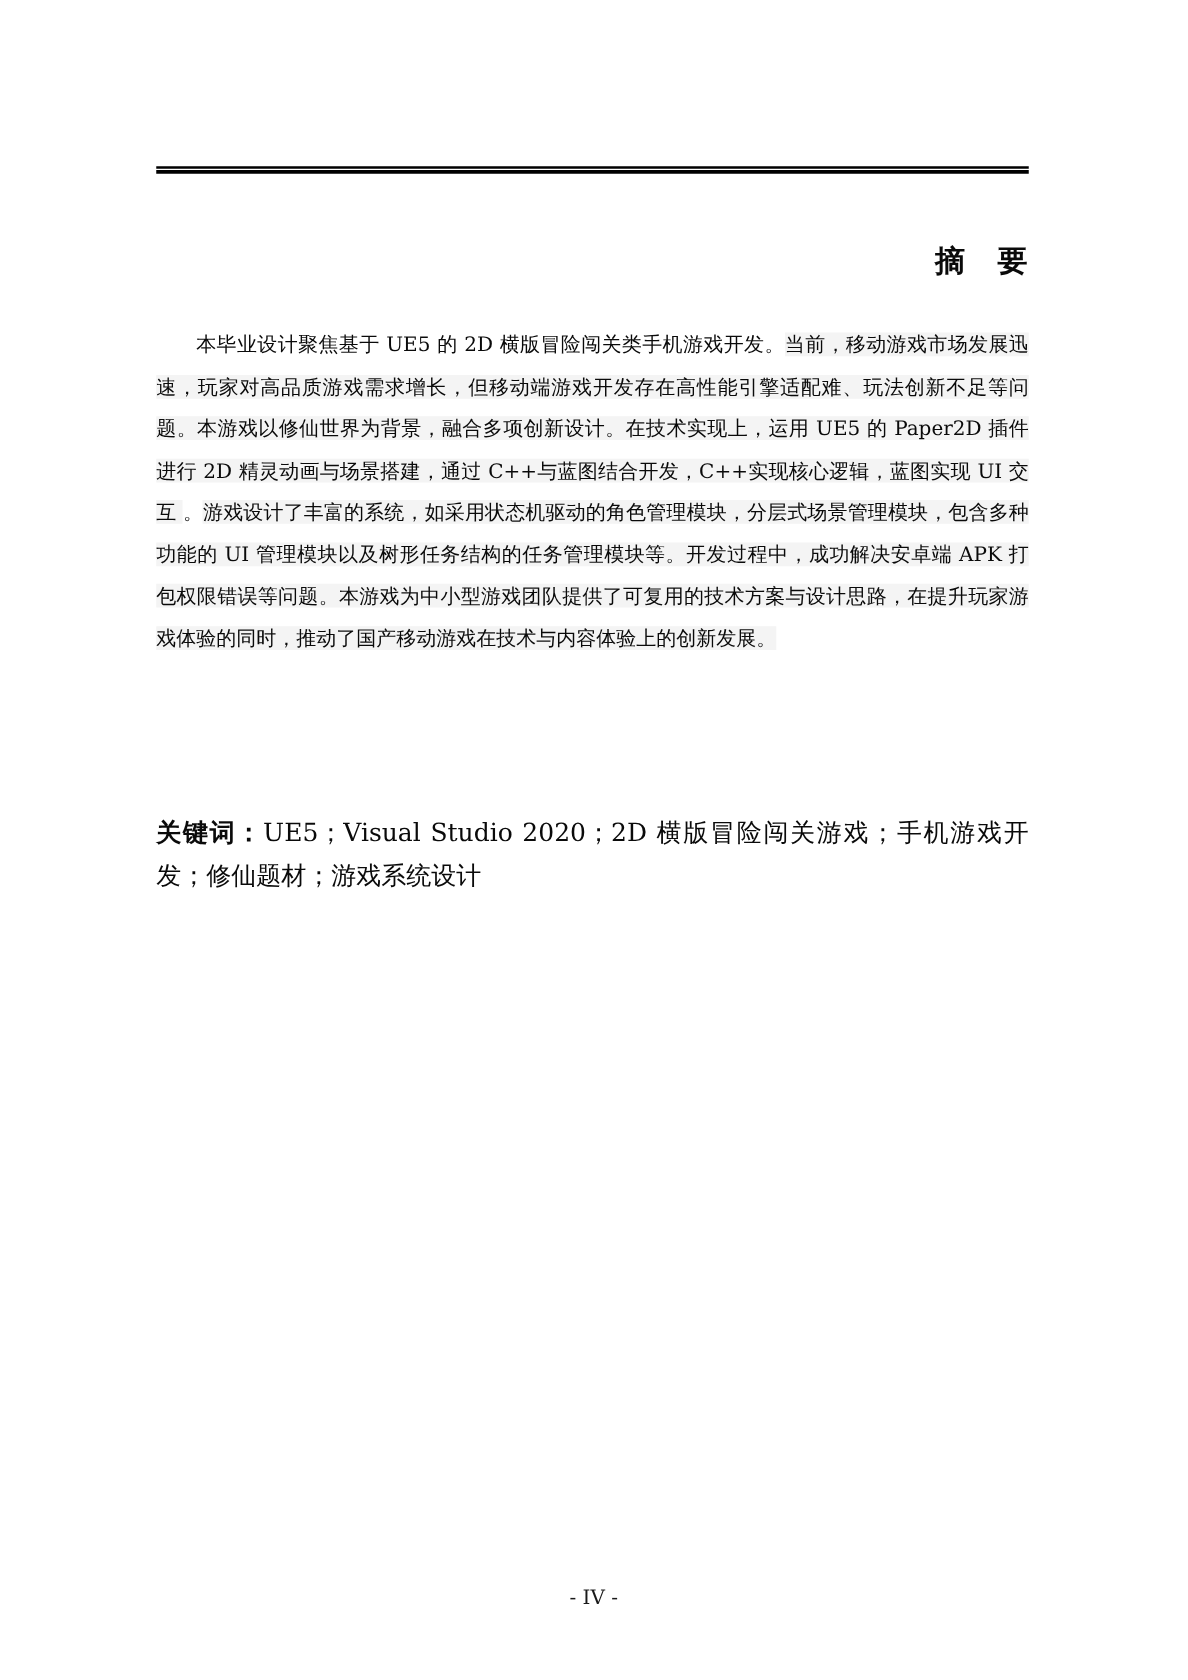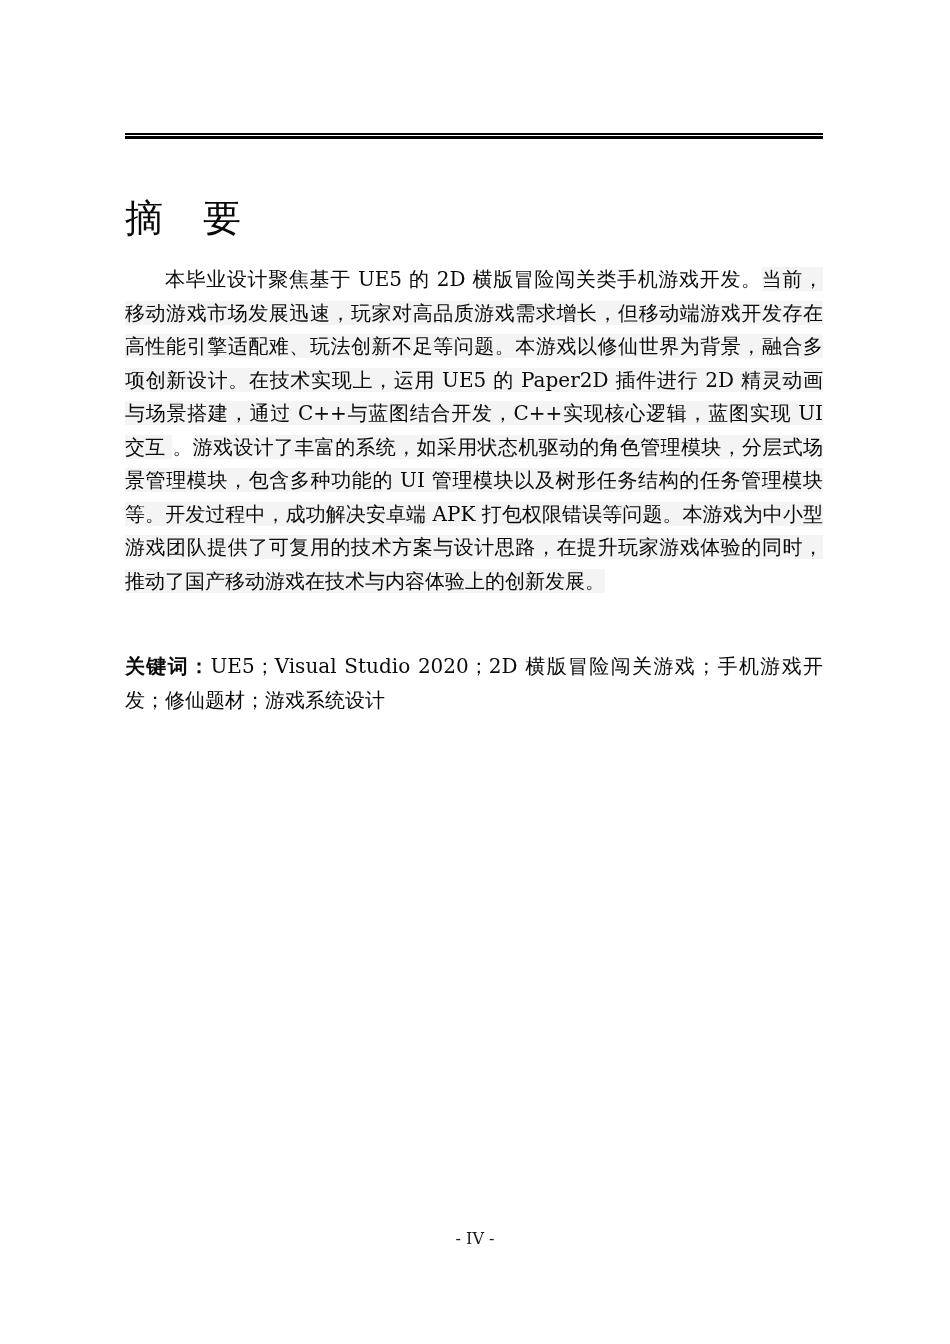--- a/index.html
+++ b/index.html
@@ -25,34 +25,34 @@
     height: 1px;
     border-top: 2px solid var(--rule-color, #000);
     border-bottom: 3px solid var(--rule-color, #000);
     background: #ffffff;
   }
   .doc-title {
     position: absolute;
     top: 174px;
     left: 125px;
     width: 698px;
-    text-align: left;
+    text-align: right;
     font-family: "DejaVu Sans", "Liberation Sans", sans-serif;
-    font-weight: 400;
-    font-size: 38px;
+    font-weight: 700;
+    font-size: 24px;
     line-height: 38px;
     letter-spacing: 1px;
     white-space: pre;
   }
   .abstract-paragraph {
     position: absolute;
     top: 243px;
     left: 125px;
     width: 698px;
-    font-size: 20px;
+    font-size: 16px;
     line-height: 33.5px;
     text-align: justify;
     text-indent: 2em;
     word-break: break-all;
   }
   .abstract-paragraph .hl {
     background: var(--hl-color, #f4f4f4);
   }
   .keywords {
     position: absolute;
@@ -64,21 +64,21 @@
     text-align: justify;
     word-break: break-all;
   }
   .keywords .kw-label {
     font-family: "DejaVu Sans", "Liberation Sans", sans-serif;
     font-weight: 700;
     margin-top: 16px;
   }
   .page-footer {
     position: absolute;
-    top: 1228px;
+    top: 1267px;
     left: 0;
     width: 100%;
     text-align: center;
     font-size: 16px;
     line-height: 22px;
     color: #1a1a1a;
   }
 </style>
 </head>
 <body>

